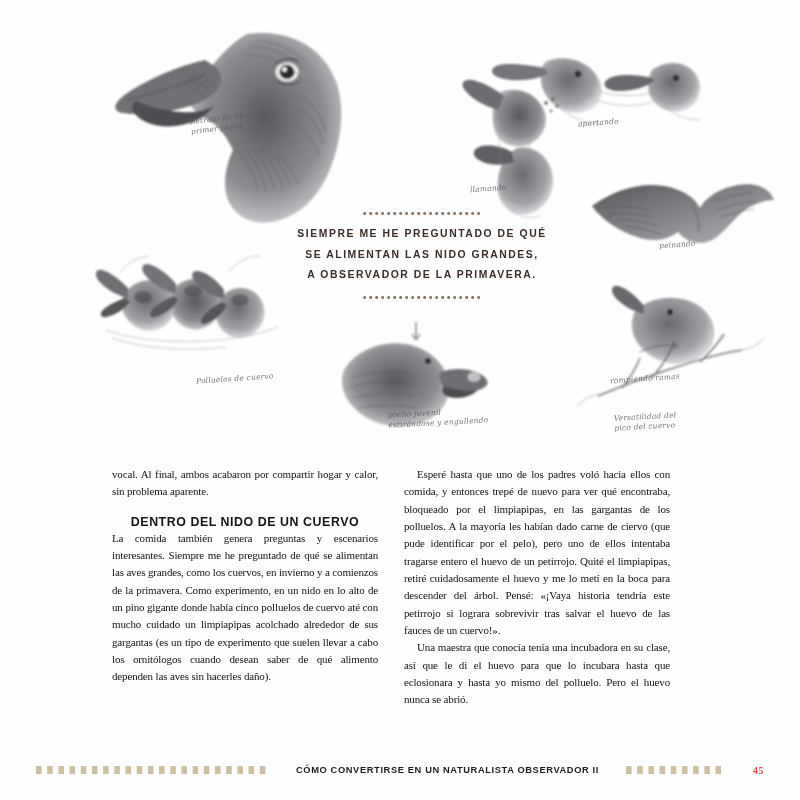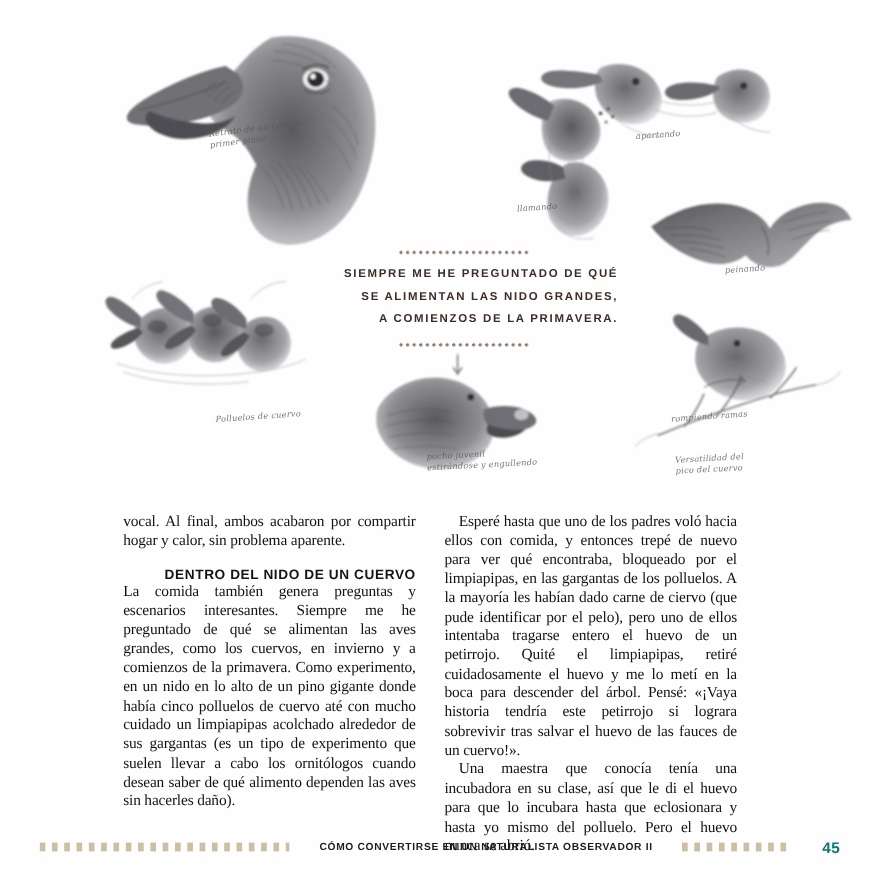--- a/index.html
+++ b/index.html
@@ -43,23 +43,23 @@
     letter-spacing: .2px;
     transform: rotate(-4deg);
     white-space: pre-line;
     opacity: .82;
   }
 
   
   #pullquote {
     position: absolute;
     left: 282px;
-    top: 223px;
+    top: 207px;
     width: 280px;
-    text-align: right;
+    text-align: center;
   }
   #pullquote .pq-line {
     font-family: "Liberation Sans", sans-serif;
     font-weight: bold;
     font-size: 10.4px;
     letter-spacing: 1.55px;
     line-height: 20.5px;
     color: #3d2c26;
     white-space: nowrap;
   }
@@ -81,31 +81,31 @@
     width: 578px;
     display: flex;
     gap: 26px;
   }
   .col {
     width: 266px;
   }
   .col p {
     margin: 0;
     font-family: "Liberation Serif", serif;
-    font-size: 14px;
+    font-size: 11px;
     line-height: 17.35px;
     text-align: justify;
     color: #121212;
     letter-spacing: -0.15px;
   }
   .col p.indent { text-indent: 13px; }
 
   h2.section-head {
     margin: 14px 0 1px 0;
-    text-align: right;
+    text-align: center;
     font-family: "Liberation Sans", sans-serif;
     font-weight: bold;
     font-size: 12.4px;
     letter-spacing: .55px;
     color: #141414;
   }
 
   
   #footer {
     position: absolute;
@@ -134,24 +134,24 @@
   #running-head {
     font-family: "Liberation Sans", sans-serif;
     font-weight: bold;
     font-size: 9.3px;
     letter-spacing: .62px;
     color: #1d1d1d;
     white-space: nowrap;
     padding: 0 11px;
   }
   #page-number {
-    font-family: Liberation Sans, sans-serif;
+    font-family: Liberation Serif, serif;
     font-weight: bold;
-    font-size: 14px;
-    color: #0f766e;
+    font-size: 10px;
+    color: #ef4444;
     padding-left: 15px;
     letter-spacing: .5px;
   }
   .stroke-d { stroke: #4a4a4d; fill: none; }
   .stroke-m { stroke: #86868b; fill: none; }
   .stroke-l { stroke: #b5b5ba; fill: none; }
 </style>
 </head>
 <body>
 
@@ -387,21 +387,21 @@
 estirándose y engullendo</div>
     <div class="hand-label" style="left:610px; top:374px;">rompiendo ramas</div>
     <div class="hand-label" style="left:614px; top:412px; transform:rotate(-3deg);">Versatilidad del
 pico del cuervo</div>
   </div>
 
   <div id="pullquote">
     <div class="pq-rule"></div>
     <div class="pq-line">SIEMPRE ME HE PREGUNTADO DE QUÉ</div>
     <div class="pq-line">SE ALIMENTAN LAS NIDO GRANDES,</div>
-    <div class="pq-line">A COMIENZOS DE LA PRIMAVERA.</div>
+    <div class="pq-line">A OBSERVADOR DE LA PRIMAVERA.</div>
     <div class="pq-rule bottom"></div>
   </div>
 
   <div id="body-text">
     <div class="col">
       <p>vocal. Al final, ambos acabaron por compartir hogar y calor, sin problema aparente.</p>
       <h2 class="section-head">DENTRO DEL NIDO DE UN CUERVO</h2>
       <p>La comida también genera preguntas y escenarios interesantes. Siempre me he preguntado de qué se alimentan las aves grandes, como los cuervos, en invierno y a comienzos de la primavera. Como experimento, en un nido en lo alto de un pino gigante donde había cinco polluelos de cuervo até con mucho cuidado un limpiapipas acolchado alrededor de sus gargantas (es un tipo de experimento que suelen llevar a cabo los ornitólogos cuando desean saber de qué alimento dependen las aves sin hacerles daño).</p>
     </div>
     <div class="col">

